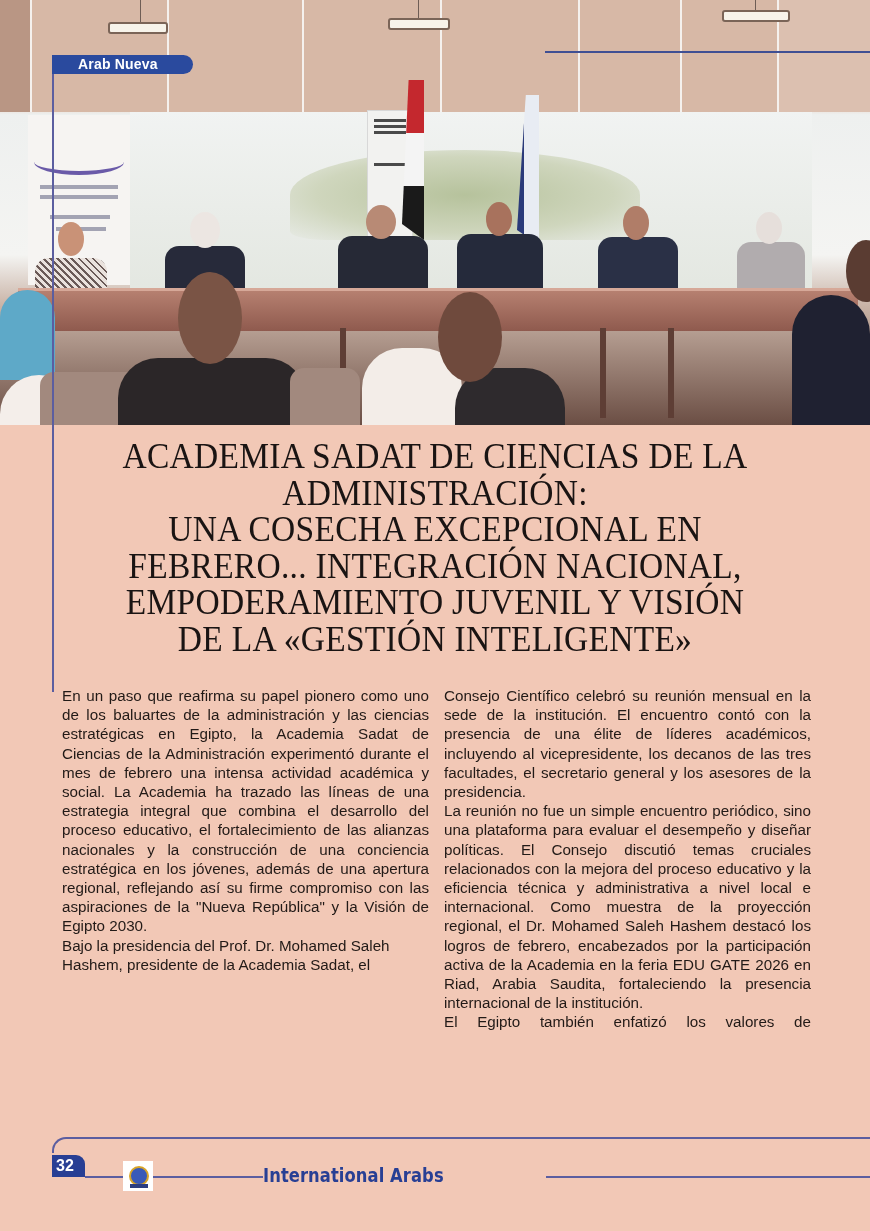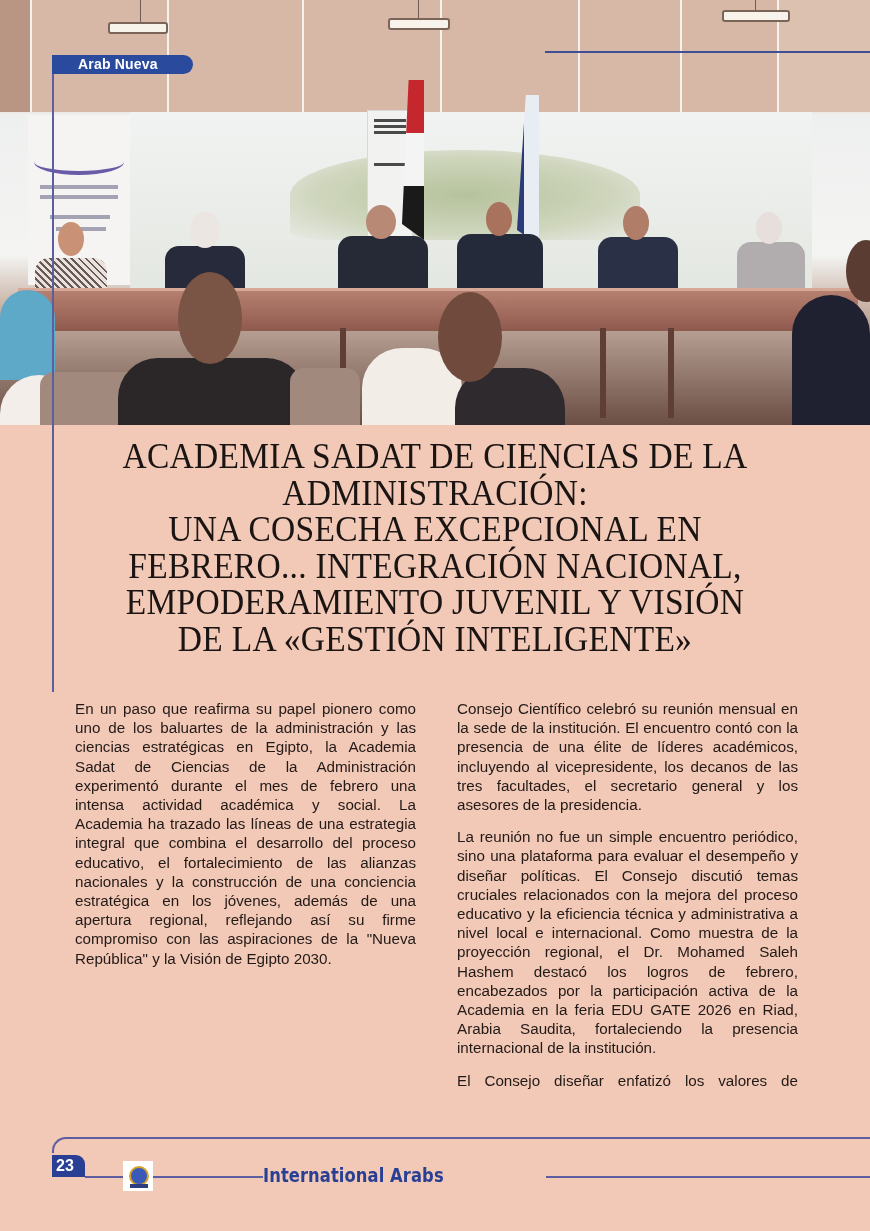--- a/index.html
+++ b/index.html
@@ -28,21 +28,21 @@
   .section-tag { position:absolute; left:52px; top:55px; width:141px; height:19px; background:#2a4a9e; border-radius:0 10px 10px 0; color:#fff; font-weight:bold; font-size:14px; line-height:19px; text-indent:26px; letter-spacing:0.2px; font-family:"Liberation Sans", sans-serif; }
   .vline { position:absolute; left:52px; top:55px; width:2px; height:637px; background:#5b5ea0; }
   .hline-top { position:absolute; left:545px; top:51px; width:325px; height:2px; background:#3f4f93; }
 
   
   .title { position:absolute; left:60px; top:438px; width:750px; text-align:center; font-family:"Liberation Serif", serif; font-size:36px; line-height:36.5px; color:#1a1413; letter-spacing:0.3px; transform:scaleX(0.93); transform-origin:center top; }
   .title div { white-space:nowrap; }
 
   
   .col { position:absolute; top:686px; width:367px; font-family:"Liberation Sans", sans-serif; font-size:15.2px; line-height:19.2px; color:#221a17; text-align:justify; }
-  .col p { margin:13px; }
+  .col p { margin:0; }
   .col.left { left:62px; }
   .col.right { left:444px; }
 
   
   .footer-frame { position:absolute; left:52px; top:1137px; width:818px; height:14px; border-top:2px solid #5b5ea0; border-left:2px solid #5b5ea0; border-top-left-radius:14px; }
   .page-num { position:absolute; left:52px; top:1155px; width:33px; height:22px; background:#283f94; color:#fff; font-weight:bold; font-size:16px; line-height:22px; text-indent:4px; border-top-right-radius:9px; }
   .footer-line1 { position:absolute; left:85px; top:1176px; width:38px; height:2px; background:#5b5ea0; }
   .footer-logo { position:absolute; left:123px; top:1161px; width:30px; height:30px; background:#fff; }
   .footer-logo .ring { position:absolute; left:6px; top:5px; width:16px; height:16px; border-radius:50%; border:2px solid #d8a428; background:#3a5ab8; }
   .footer-logo .base { position:absolute; left:7px; top:23px; width:18px; height:4px; background:#2b3d80; }
@@ -131,29 +131,30 @@
   <div>ACADEMIA SADAT DE CIENCIAS DE LA</div>
   <div>ADMINISTRACIÓN:</div>
   <div>UNA COSECHA EXCEPCIONAL EN</div>
   <div>FEBRERO... INTEGRACIÓN NACIONAL,</div>
   <div>EMPODERAMIENTO JUVENIL Y VISIÓN</div>
   <div>DE LA «GESTIÓN INTELIGENTE»</div>
 </div>
 
 <div class="col left">
   <p>En un paso que reafirma su papel pionero como uno de los baluartes de la administración y las ciencias estratégicas en Egipto, la Academia Sadat de Ciencias de la Administración experimentó durante el mes de febrero una intensa actividad académica y social. La Academia ha trazado las líneas de una estrategia integral que combina el desarrollo del proceso educativo, el fortalecimiento de las alianzas nacionales y la construcción de una conciencia estratégica en los jóvenes, además de una apertura regional, reflejando así su firme compromiso con las aspiraciones de la "Nueva República" y la Visión de Egipto 2030.</p>
+  <p style="text-align:left;">Bajo la presidencia del Prof. Dr. Mohamed Saleh Hashem, presidente de la Academia Sadat, el</p>
 </div>
 <div class="col right">
   <p>Consejo Científico celebró su reunión mensual en la sede de la institución. El encuentro contó con la presencia de una élite de líderes académicos, incluyendo al vicepresidente, los decanos de las tres facultades, el secretario general y los asesores de la presidencia.</p>
   <p>La reunión no fue un simple encuentro periódico, sino una plataforma para evaluar el desempeño y diseñar políticas. El Consejo discutió temas cruciales relacionados con la mejora del proceso educativo y la eficiencia técnica y administrativa a nivel local e internacional. Como muestra de la proyección regional, el Dr. Mohamed Saleh Hashem destacó los logros de febrero, encabezados por la participación activa de la Academia en la feria EDU GATE 2026 en Riad, Arabia Saudita, fortaleciendo la presencia internacional de la institución.</p>
-  <p style="text-align-last:justify;">El Consejo diseñar enfatizó los valores de</p>
+  <p style="text-align-last:justify;">El Egipto también enfatizó los valores de</p>
 </div>
 
 <div class="footer-frame"></div>
-<div class="page-num">23</div>
+<div class="page-num">32</div>
 <div class="footer-line1"></div>
 <div class="footer-logo">
     <div class="ring"></div>
     <div class="base"></div>
   </div>
 <div class="footer-line2"></div>
 <div class="footer-brand">International Arabs</div>
 <div class="footer-line3"></div>
 
 </body></html>

